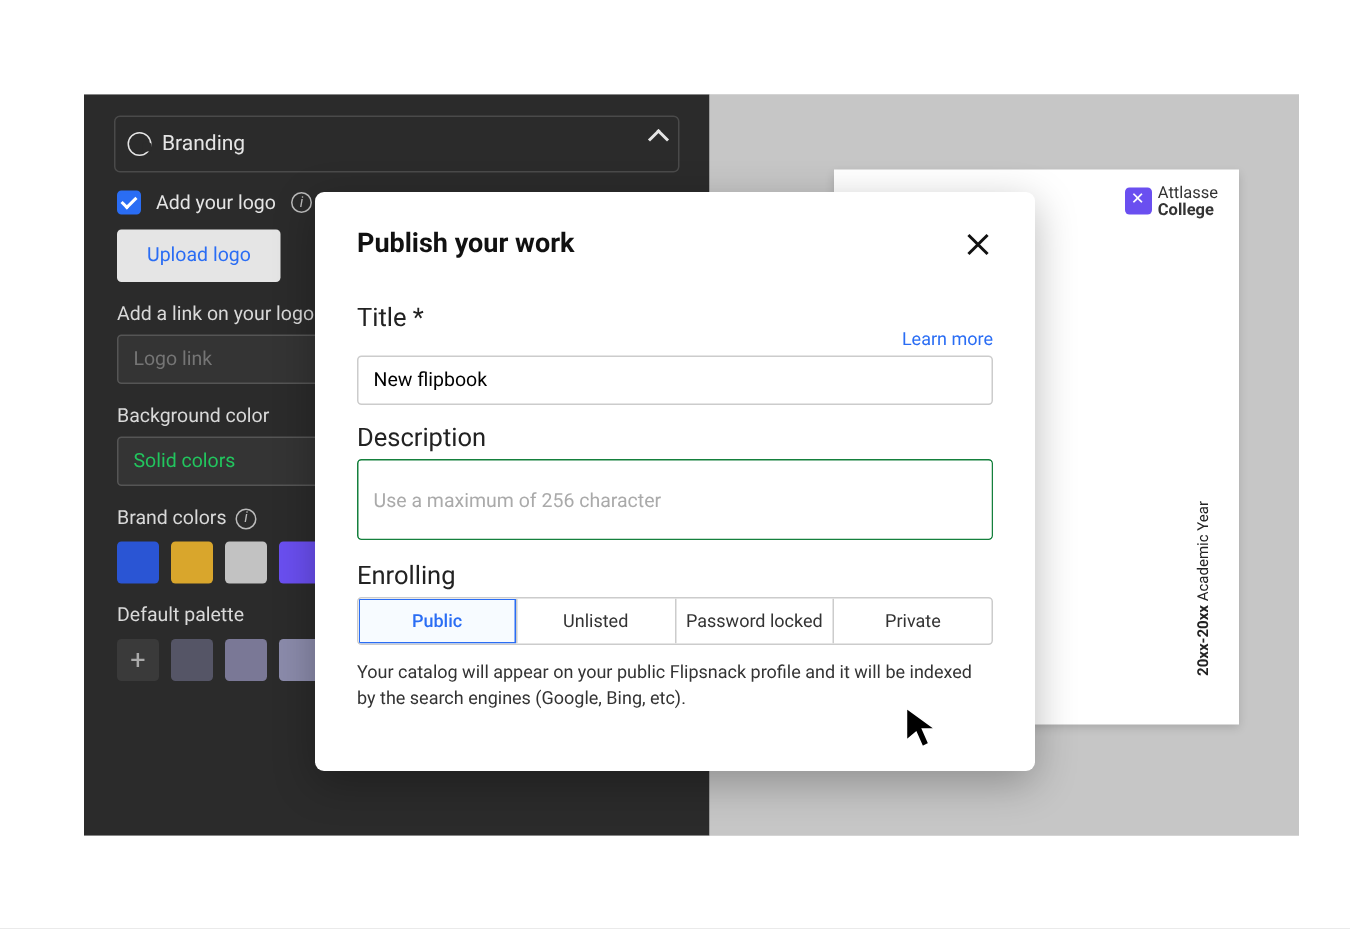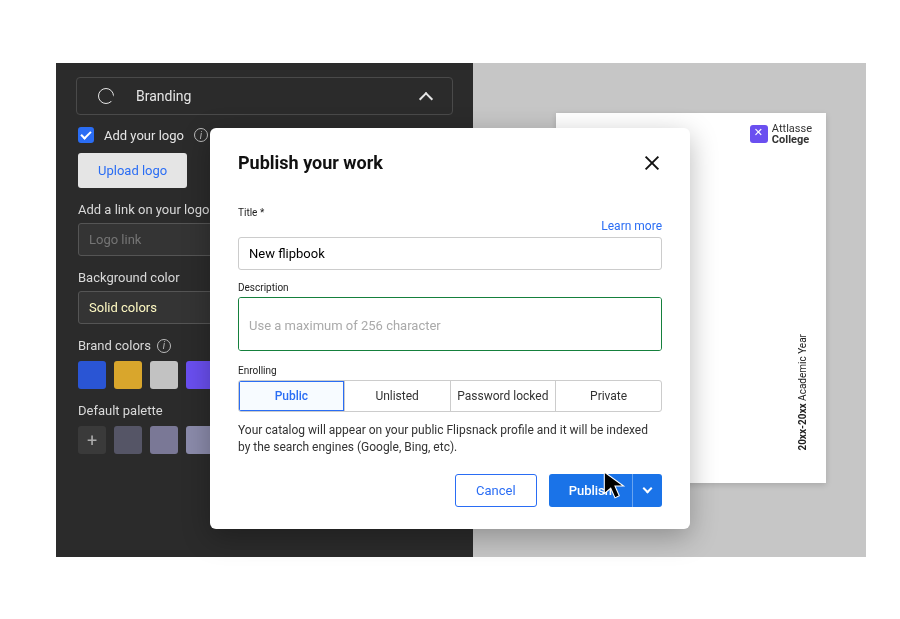--- a/index.html
+++ b/index.html
@@ -1,31 +1,31 @@
 <!DOCTYPE html>
 <html><head>
   <meta charset="utf-8">
   <style>
     * { box-sizing: border-box; margin: 0; padding: 0; font-family: -apple-system, BlinkMacSystemFont, "Segoe UI", Roboto, sans-serif; }
     body { background: #fff; }
     .frame { width: 900px; height: 619px; position: relative; overflow: hidden; background: #fff; }
     .inner-frame { position: absolute; left: 56px; top: 63px; width: 810px; height: 494px; background: #c6c6c6; display: flex; }
     .left-panel { width: 417px; height: 100%; background: #2b2b2b; padding: 14px 20px; color: #e5e5e5; font-size: 13px; position: relative; }
 
-    .accordion-head { border: 1px solid #4a4a4a; border-radius: 4px; padding: 10px 21px; display: flex; align-items: flex-end; gap: 22px; }
+    .accordion-head { border: 1px solid #4a4a4a; border-radius: 4px; padding: 10px 8px; display: flex; align-items: flex-start; gap: 7px; }
     .accordion-head .title { flex: 1; font-weight: 400; font-size: 14px; }
     .accordion-body { padding: 12px 2px 0 2px; }
 
     .checkbox { width: 16px; height: 16px; border: 2px solid #2a6df4; background: #2a6df4; border-radius: 3px; position: relative; }
     .checkbox::after { content: ""; position: absolute; left: 3px; top: 0px; width: 4px; height: 8px; border: solid #fff; border-width: 0 2px 2px 0; transform: rotate(45deg); }
 
     .row { display: flex; align-items: center; gap: 10px; margin-bottom: 10px; }
     .upload-btn { background: #e5e5e5; color: #2a6df4; border: none; border-radius: 3px; padding: 10px 20px; font-size: 13px; font-weight: 400; margin-bottom: 14px; cursor: pointer; }
     .label-small { color: #d9d9d9; font-size: 13px; margin-bottom: 6px; display: block; }
-    .dark-input, .dark-select { width: 260px; background: #343434; border: 1px solid #555; border-radius: 3px; padding: 8px 10px; color: #fef9c3; font-size: 13px; }
+    .dark-input, .dark-select { width: 260px; background: #343434; border: 1px solid #555; border-radius: 3px; padding: 8px 10px; color: #22c55e; font-size: 13px; }
     .dark-select { display: flex; align-items: center; justify-content: space-between; cursor: pointer; }
 
     .info-circle { width: 14px; height: 14px; border: 1px solid #bbb; border-radius: 50%; display: inline-flex; align-items: center; justify-content: center; font-size: 10px; color: #bbb; font-style: italic; }
 
     .section-h { color: #d9d9d9; font-size: 13px; margin: 14px 0 8px 0; display: flex; align-items: center; gap: 6px; }
     .swatches { display: flex; flex-wrap: wrap; gap: 8px; }
     .swatch { width: 28px; height: 28px; border-radius: 3px; }
     .swatch.add { background: #3a3a3a; display: flex; align-items: center; justify-content: center; color: #aaa; font-size: 18px; cursor: pointer; }
 
     .right-panel { flex: 1; height: 100%; background: #c6c6c6; position: relative; }
@@ -44,21 +44,21 @@
     
     .modal { position: absolute; left: 210px; top: 128px; width: 480px; background: #fff; border-radius: 6px; box-shadow: 0 8px 28px rgba(0,0,0,.28); padding: 24px 28px 22px 28px; z-index: 100; }
     .modal-head { display: flex; align-items: center; justify-content: space-between; margin-bottom: 18px; }
     .modal-title { font-size: 18px; font-weight: 700; color: #111; }
     .close-x { width: 20px; height: 20px; cursor: pointer; position: relative; }
     .close-x::before, .close-x::after { content: ""; position: absolute; left: 9px; top: 1px; width: 2px; height: 18px; background: #111; }
     .close-x::before { transform: rotate(45deg); }
     .close-x::after { transform: rotate(-45deg); }
 
     .field-row { display: flex; align-items: center; justify-content: space-between; margin-bottom: 4px; }
-    .field-label { font-size: 10px; color: #222; }
+    .field-label { font-size: 17px; color: #222; }
     .learn-more { font-size: 12px; color: #2a6df4; text-decoration: none; margin-top: 28px; }
     .text-input { width: 100%; padding: 8px 10px; font-size: 13px; border: 1px solid #ccc; border-radius: 3px; margin-bottom: 12px; }
     .textarea { width: 100%; height: 54px; padding: 20px 10px; font-size: 13px; border: 1px solid #15803d; border-radius: 3px; resize: none; margin-bottom: 10px; font-family: inherit; }
     .textarea::placeholder { color: #aaa; }
 
     .seg { display: flex; border: 1px solid #ccc; border-radius: 3px; overflow: hidden; margin-bottom: 10px; }
     .seg-item { flex: 1; text-align: center; padding: 8px 0; font-size: 12px; color: #333; cursor: pointer; border-right: 1px solid #ccc; }
     .seg-item:last-child { border-right: none; }
     .seg-item.active { color: #2a6df4; font-weight: 500; background: #f7fbff; box-shadow: inset 0 0 0 1px #2a6df4; }
 
@@ -177,29 +177,20 @@
     <div class="field-label" style="margin-bottom:4px">Enrolling</div>
     <div class="seg">
       <div class="seg-item active">Public</div>
       <div class="seg-item">Unlisted</div>
       <div class="seg-item">Password locked</div>
       <div class="seg-item">Private</div>
     </div>
 
     <div class="help-text">Your catalog will appear on your public Flipsnack profile and it will be indexed by the search engines (Google, Bing, etc).</div>
 
-    <div class="modal-actions">
-      <button class="btn-cancel">Cancel</button>
-      <div class="btn-publish-wrap">
-        <button class="btn-publish">Publish</button>
-        <button class="btn-publish-caret">
-          <span class="chevron-down-white"></span>
-        </button>
-      </div>
-    </div>
   </div>
 
   <div class="cursor-icon">
     <svg viewBox="0 0 24 28">
         <path d="M2 2 L2 22 L8 17 L12 26 L16 24 L12 15 L20 15 Z" fill="#000" stroke="#fff" stroke-width="1"></path>
       </svg>
   </div>
 </div>
 
 </body></html>

